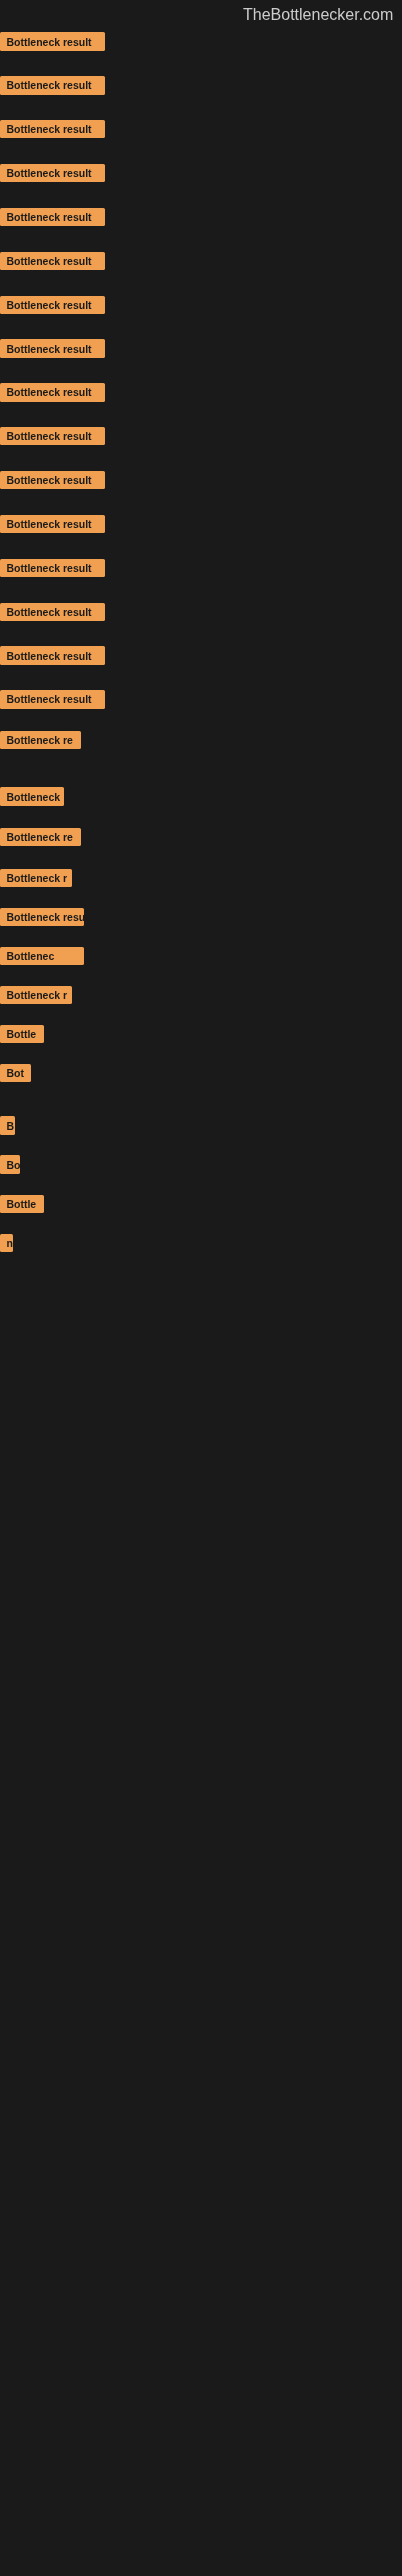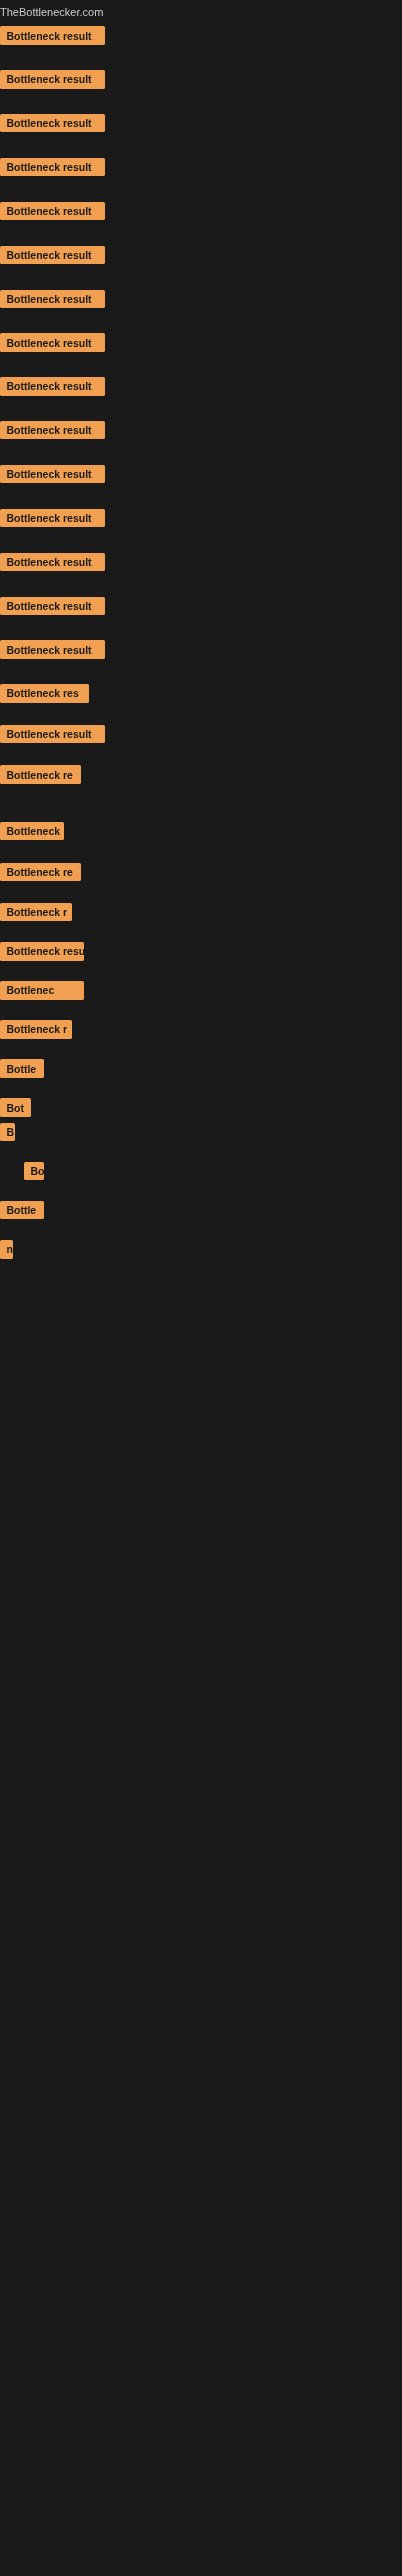--- a/index.html
+++ b/index.html
@@ -10,22 +10,23 @@
 
     body {
       width: 403px;
       min-height: 2576px;
       background-color: #1a1a1a;
       font-family: Arial, sans-serif;
       position: relative;
     }
 
     .site-title {
+      text-align: right;
       color: #cccccc;
-      font-size: 11px;
+      font-size: 16px;
       padding: 6.4px 9.7px 3.2px 0;
     }
 
     .bottleneck-items-container {
       padding: 3.2px 0;
     }
 
     .bottleneck-item {
       margin: 0 0 4.8px 0;
       padding: 1.6px 0;
@@ -59,29 +60,28 @@
     <div class="bottleneck-item" style="margin-bottom: 19.3px;"><span class="bottleneck-label" style="width: 105px;">Bottleneck result</span></div>
     <div class="bottleneck-item" style="margin-bottom: 19.3px;"><span class="bottleneck-label" style="width: 105px;">Bottleneck result</span></div>
     <div class="bottleneck-item" style="margin-bottom: 19.3px;"><span class="bottleneck-label" style="width: 105px;">Bottleneck result</span></div>
     <div class="bottleneck-item" style="margin-bottom: 19.3px;"><span class="bottleneck-label" style="width: 105px;">Bottleneck result</span></div>
     <div class="bottleneck-item" style="margin-bottom: 19.3px;"><span class="bottleneck-label" style="width: 105px;">Bottleneck result</span></div>
     <div class="bottleneck-item" style="margin-bottom: 19.3px;"><span class="bottleneck-label" style="width: 105px;">Bottleneck result</span></div>
     <div class="bottleneck-item" style="margin-bottom: 19.3px;"><span class="bottleneck-label" style="width: 105px;">Bottleneck result</span></div>
     <div class="bottleneck-item" style="margin-bottom: 19.3px;"><span class="bottleneck-label" style="width: 105px;">Bottleneck result</span></div>
     <div class="bottleneck-item" style="margin-bottom: 19.3px;"><span class="bottleneck-label" style="width: 105px;">Bottleneck result</span></div>
     <div class="bottleneck-item" style="margin-bottom: 19.3px;"><span class="bottleneck-label" style="width: 105px;">Bottleneck result</span></div>
-    <div class="bottleneck-item" style="margin-bottom: 16px;"><span class="bottleneck-label" style="width: 89px;">Bottleneck res</span></div>
     <div class="bottleneck-item" style="margin-bottom: 16px;"><span class="bottleneck-label" style="width: 105px;">Bottleneck result</span></div>
     <div class="bottleneck-item" style="margin-bottom: 16px;"><span class="bottleneck-label" style="width: 81px;">Bottleneck re</span></div>
     <div class="bottleneck-item" style="margin-bottom: 16px;"><span class="bottleneck-label" style="width: 64px; margin-top: 16px;">Bottleneck</span></div>
     <div class="bottleneck-item" style="margin-bottom: 16px;"><span class="bottleneck-label" style="width: 81px;">Bottleneck re</span></div>
     <div class="bottleneck-item" style="margin-bottom: 14.5px;"><span class="bottleneck-label" style="width: 72px;">Bottleneck r</span></div>
     <div class="bottleneck-item" style="margin-bottom: 14.5px;"><span class="bottleneck-label" style="width: 84px;">Bottleneck resu</span></div>
     <div class="bottleneck-item" style="margin-bottom: 14.5px;"><span class="bottleneck-label" style="width: 84px;">Bottlenec</span></div>
     <div class="bottleneck-item" style="margin-bottom: 14.5px;"><span class="bottleneck-label" style="width: 72px;">Bottleneck r</span></div>
     <div class="bottleneck-item" style="margin-bottom: 14.5px;"><span class="bottleneck-label" style="width: 44px;">Bottle</span></div>
-    <div class="bottleneck-item" style="margin-bottom: 0;"><span class="bottleneck-label" style="width: 31px;">Bot</span></div>
+    <div class="bottleneck-item" style="margin-bottom: 28px;"><span class="bottleneck-label" style="width: 31px;">Bot</span></div>
     <div class="bottleneck-item" style="margin-bottom: 14.5px;"><span class="bottleneck-label" style="width: 14.5px;">B</span></div>
-    <div class="bottleneck-item" style="margin-bottom: 14.5px; padding-left: 24px;"><span class="bottleneck-label" style="width: 20px;">Bo</span></div>
+    <div class="bottleneck-item" style="margin-bottom: 14.5px;"><span class="bottleneck-label" style="width: 20px;">Bo</span></div>
     <div class="bottleneck-item" style="margin-bottom: 14.5px;"><span class="bottleneck-label" style="width: 44px;">Bottle</span></div>
     <div class="bottleneck-item" style="margin-bottom: 14.5px;"><span class="bottleneck-label" style="width: 9.7px;">n</span></div>
   </div>
 
 
 </body></html>

